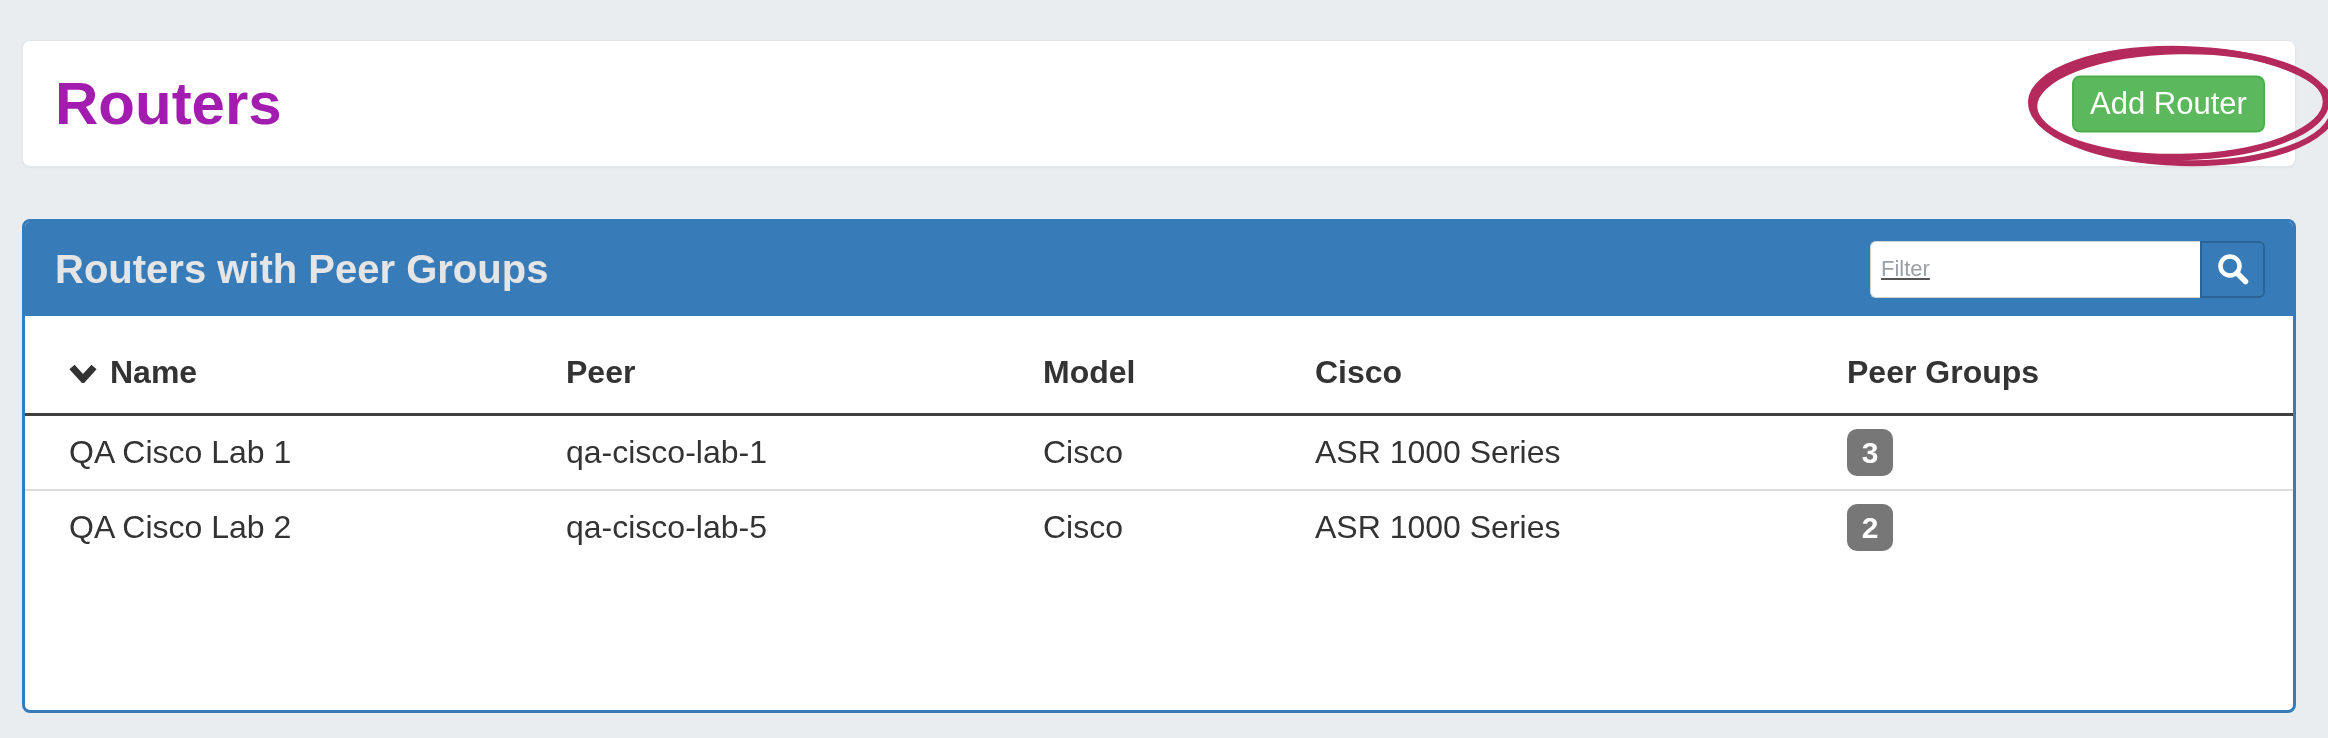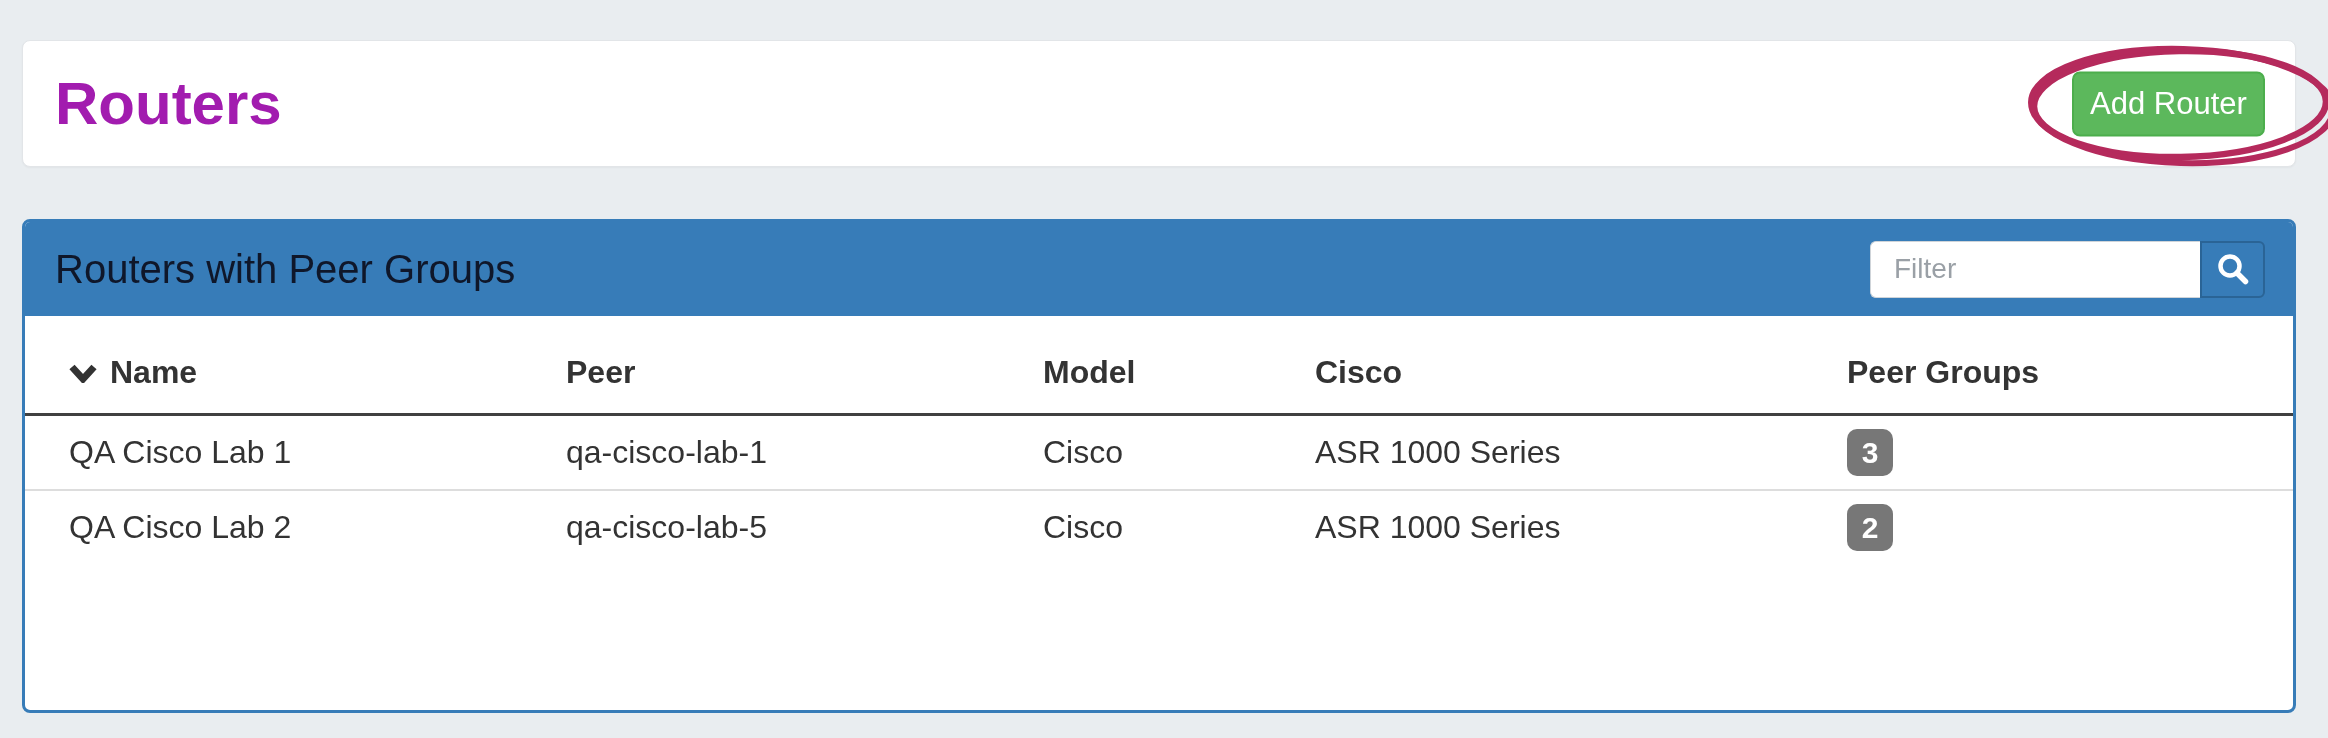--- a/index.html
+++ b/index.html
@@ -23,21 +23,21 @@
     box-shadow: 0 1px 2px rgba(0,0,0,0.04);
   }
   .page-title {
     margin: 0 0 0 32px;
     font-size: 60px; font-weight: 700; color: #a21caf;
     letter-spacing: 0;
   }
   .add-btn {
     position: absolute; right: 30px; top: 50%;
     transform: translateY(-50%);
-    width: 193px; height: 65px;
+    width: 193px; height: 57px;
     background: #5cb85c;
     border: 2px solid #4cae4c;
     border-radius: 8px;
     color: #ffffff; font-size: 31px;
     font-family: inherit;
     cursor: pointer;
     display: flex; align-items: center; justify-content: center;
     box-sizing: border-box;
   }
   
@@ -56,32 +56,33 @@
     box-sizing: border-box;
     overflow: hidden;
   }
   .panel-heading {
     height: 94px;
     background: #377cb8;
     display: flex; align-items: center;
     padding: 0 28px 0 30px;
   }
   .panel-title {
-    font-size: 40px; font-weight: 400; color: #0f172a;
+    font-size: 40px; font-weight: 700; color: #e5e5e5;
   }
   .filter-group { margin-left: auto; display: flex; }
   .filter-input {
     width: 330px; height: 57px;
     box-sizing: border-box;
     border: 1px solid #cfd4d9;
     border-right: none;
     border-radius: 6px 0 0 6px;
-    padding: 0 23px;
-    font-size: 28px; font-family: inherit; color: #555;
+    padding: 0 10px;
+    font-size: 22px; font-family: inherit; color: #555;
     outline: none;
+    text-decoration: underline;
   }
   .filter-input::placeholder { color: #9aa0a6; }
   .search-btn {
     width: 65px; height: 57px;
     box-sizing: border-box;
     background: #377cb8;
     border: 2px solid #2a6496;
     border-radius: 0 6px 6px 0;
     display: flex; align-items: center; justify-content: center;
     cursor: pointer;

